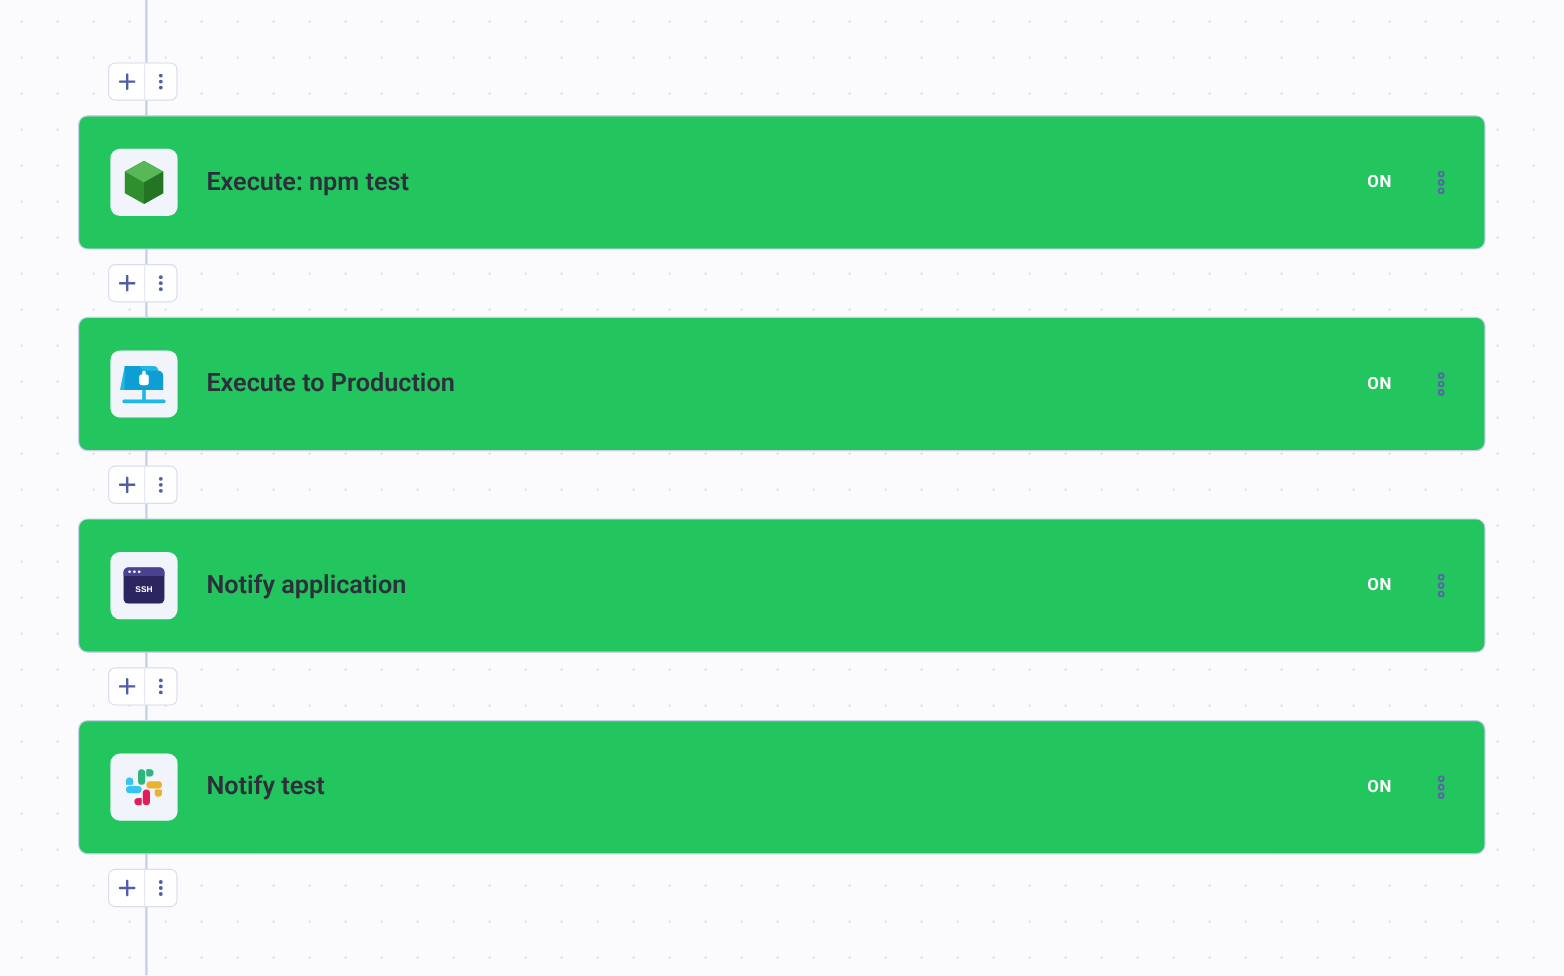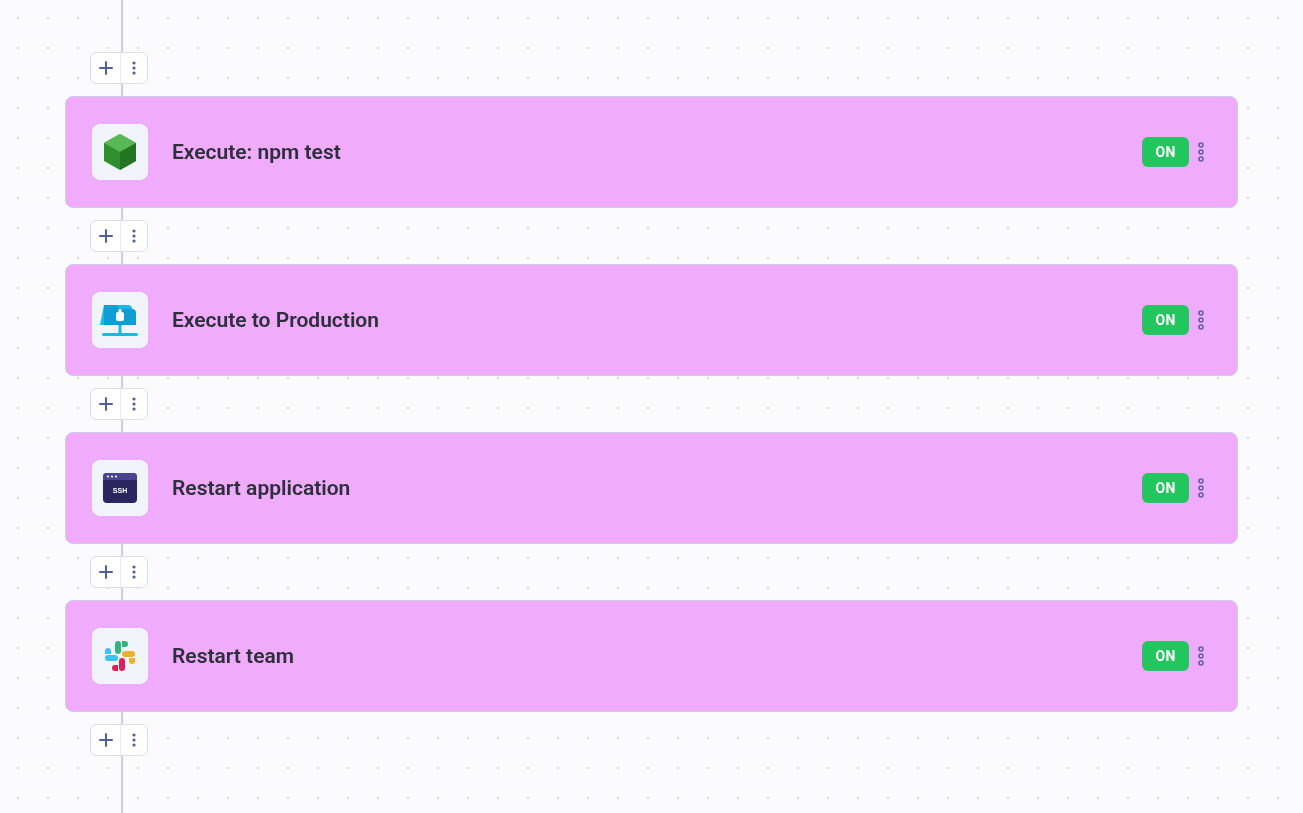--- a/index.html
+++ b/index.html
@@ -65,21 +65,21 @@
     width: 26px;
     height: 100%;
     display: flex;
     align-items: center;
     justify-content: center;
     cursor: pointer;
   }
   .step {
     position: relative;
     z-index: 1;
-    background: #f0abfc;
+    background: #22c55e;
     border: 1px solid #c7ceea;
     border-radius: 8px;
     height: 112px;
     margin-left: 65px;
     margin-right: 65px;
     display: flex;
     align-items: center;
     padding: 0 26px;
     cursor: pointer;
   }
@@ -101,21 +101,21 @@
     flex: 1;
   }
   .step .on-badge {
     background: #22c55e;
     color: #ffffff;
     font-weight: 700;
     font-size: 14px;
     letter-spacing: 0.5px;
     border-radius: 6px;
     padding: 7px 13px;
-    margin-right: 2px;
+    margin-right: 18px;
     cursor: pointer;
   }
   .step .more {
     width: 20px;
     display: flex;
     align-items: center;
     justify-content: center;
     cursor: pointer;
   }
   svg { display: block; }
@@ -225,21 +225,21 @@
       <svg width="38" height="34" viewBox="0 0 38 34">
         <rect x="2" y="2" width="34" height="30" rx="4" fill="#2b2560"></rect>
         <rect x="2" y="2" width="34" height="7" rx="4" fill="#4a4390"></rect>
         <rect x="2" y="6" width="34" height="3" fill="#4a4390"></rect>
         <circle cx="7" cy="5.5" r="1.1" fill="#ffffff"></circle>
         <circle cx="11" cy="5.5" r="1.1" fill="#ffffff"></circle>
         <circle cx="15" cy="5.5" r="1.1" fill="#ffffff"></circle>
         <text x="19" y="22" text-anchor="middle" font-family="Arial" font-size="7" font-weight="700" fill="#ffffff">SSH</text>
       </svg>
     </div>
-    <div class="title">Restart application</div>
+    <div class="title">Notify application</div>
     <div class="on-badge">ON</div>
     <div class="more">
       <svg width="8" height="20" viewBox="0 0 8 20">
           <circle cx="4" cy="3" r="2" fill="none" stroke="#5a64a8" stroke-width="1.6"></circle>
           <circle cx="4" cy="10" r="2" fill="none" stroke="#5a64a8" stroke-width="1.6"></circle>
           <circle cx="4" cy="17" r="2" fill="none" stroke="#5a64a8" stroke-width="1.6"></circle>
         </svg>
     </div>
   </div>
 
@@ -270,21 +270,21 @@
         <circle cx="23" cy="6" r="3" fill="#2eb67d"></circle>
         <circle cx="30" cy="23" r="3" fill="#ecb22e"></circle>
         <circle cx="13" cy="30" r="3" fill="#e01e5a"></circle>
         <circle cx="6" cy="13" r="3" fill="#36c5f0"></circle>
         <rect x="20" y="3" width="3" height="6" fill="#2eb67d"></rect>
         <rect x="27" y="20" width="6" height="3" fill="#ecb22e"></rect>
         <rect x="13" y="27" width="3" height="6" fill="#e01e5a"></rect>
         <rect x="3" y="13" width="6" height="3" fill="#36c5f0"></rect>
       </svg>
     </div>
-    <div class="title">Restart team</div>
+    <div class="title">Notify test</div>
     <div class="on-badge">ON</div>
     <div class="more">
       <svg width="8" height="20" viewBox="0 0 8 20">
           <circle cx="4" cy="3" r="2" fill="none" stroke="#5a64a8" stroke-width="1.6"></circle>
           <circle cx="4" cy="10" r="2" fill="none" stroke="#5a64a8" stroke-width="1.6"></circle>
           <circle cx="4" cy="17" r="2" fill="none" stroke="#5a64a8" stroke-width="1.6"></circle>
         </svg>
     </div>
   </div>
 

